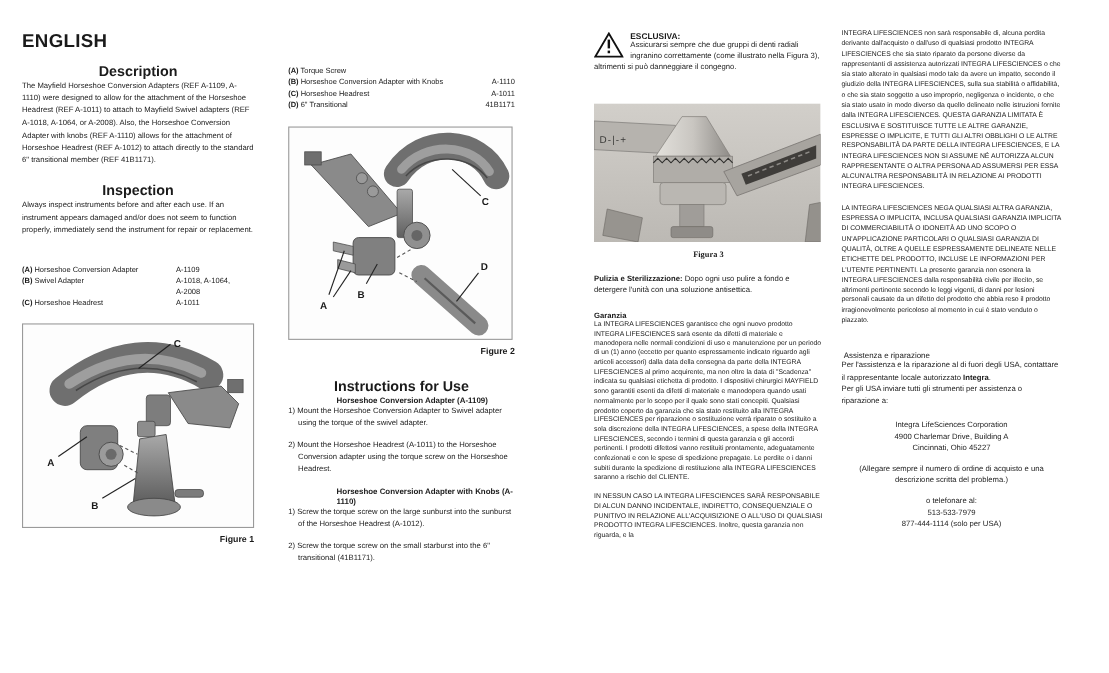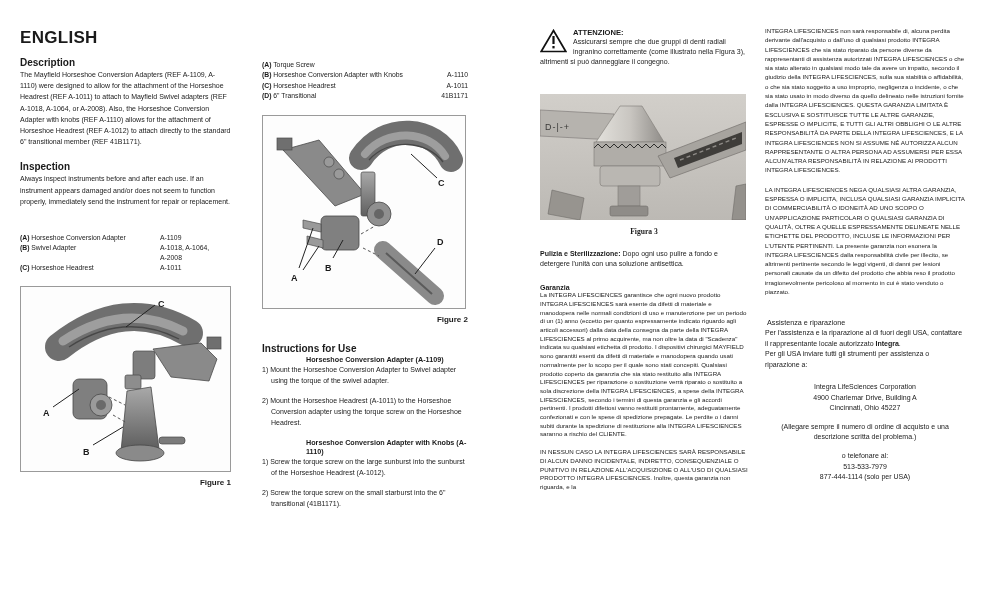--- a/index.html
+++ b/index.html
@@ -6,21 +6,21 @@
   body{width:1008px;height:612px;font-family:"Liberation Sans",sans-serif;color:#1a1a1a;
        -webkit-font-smoothing:antialiased;}
   .sheet{position:relative;width:1008px;height:612px;background:#fff;overflow:hidden;}
   .col{position:absolute;}
   #col1{left:20px;top:28px;width:211px;}
   #col2{left:262px;top:60px;width:206px;}
   #col3{left:540px;top:28px;width:208px;}
   #col4{left:765px;top:26px;width:200px;}
 
   h1.lang{font-size:17px;font-weight:bold;margin:0 0 9px 0;letter-spacing:.3px;}
-  .h2{font-size:10px;font-weight:bold;margin:0 0 1px 0;}
+  .h2{font-size:13px;font-weight:bold;margin:0 0 1px 0;text-align:center;}
   .h3{font-size:7.2px;font-weight:bold;margin:0 0 1px 0;padding-left:44px;}
   .body7{font-size:7px;line-height:11.2px;margin:0;}
   .mb14{margin-bottom:14px;}
 
   .ptable{margin-top:26px;font-size:6.8px;line-height:10px;}
   .prow{display:flex;align-items:flex-start;}
   .pn{width:140px;}
   .pr{flex:1;white-space:pre-line;}
   .ptable2{font-size:6.8px;line-height:10.3px;}
   .pn2{flex:1;}
@@ -189,21 +189,21 @@
     </div>
   </div>
 
   <div class="col" id="col3">
     <div class="warnblock">
       <svg class="warnicon" viewBox="0 0 27 24">
         <path d="M13.5 1.5 L25.8 22.5 H1.2 Z" fill="none" stroke="#111" stroke-width="1.7" stroke-linejoin="miter"></path>
         <rect x="12.4" y="7" width="2.2" height="8" fill="#111"></rect>
         <rect x="12.4" y="17" width="2.2" height="2.4" fill="#111"></rect>
       </svg>
-      <p class="warntitle">ATTENZIONE:</p>
+      <p class="warntitle">ESCLUSIVA:</p>
       <p class="warnbody">Assicurarsi sempre che due gruppi di denti radiali ingranino correttamente (come illustrato nella Figura 3), altrimenti si può danneggiare il congegno.</p>
     </div>
 
     <div id="photo3">
       <svg viewBox="0 0 206 126" width="206" height="126">
         <defs>
           <linearGradient id="bg3" x1="0" y1="0" x2="0" y2="1">
             <stop offset="0" stop-color="#d2cfca"></stop>
               <stop offset="1" stop-color="#bcb9b4"></stop>
           </linearGradient>

